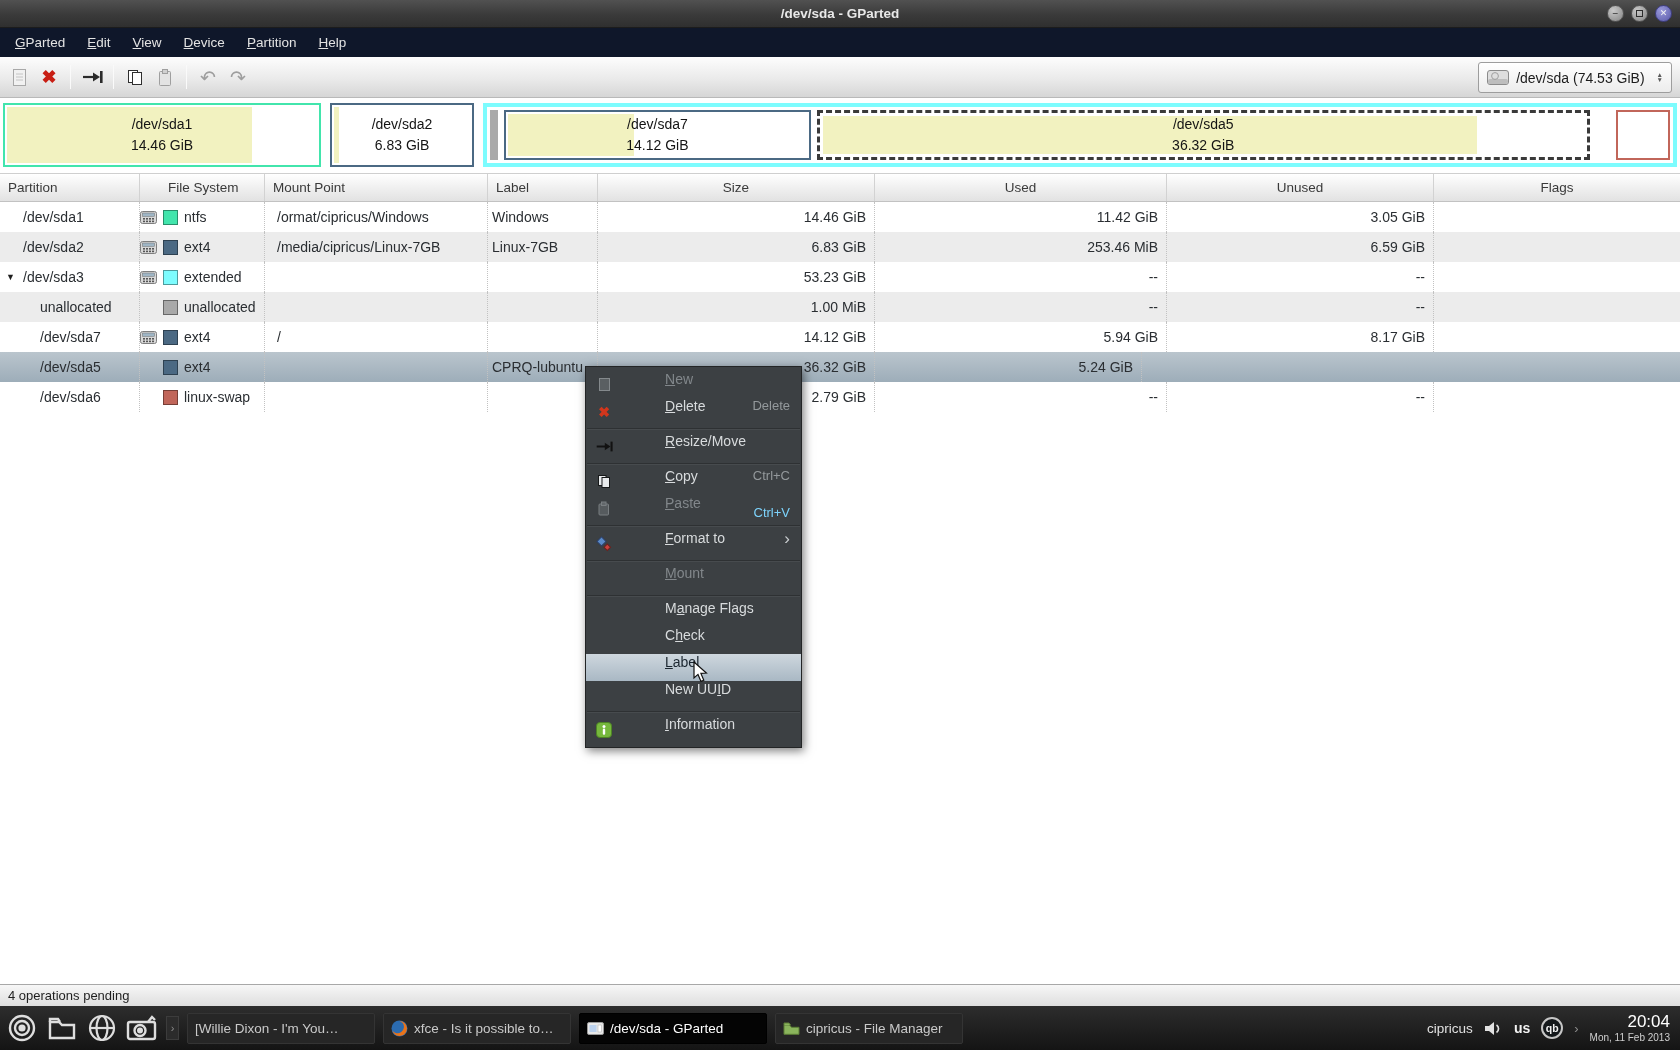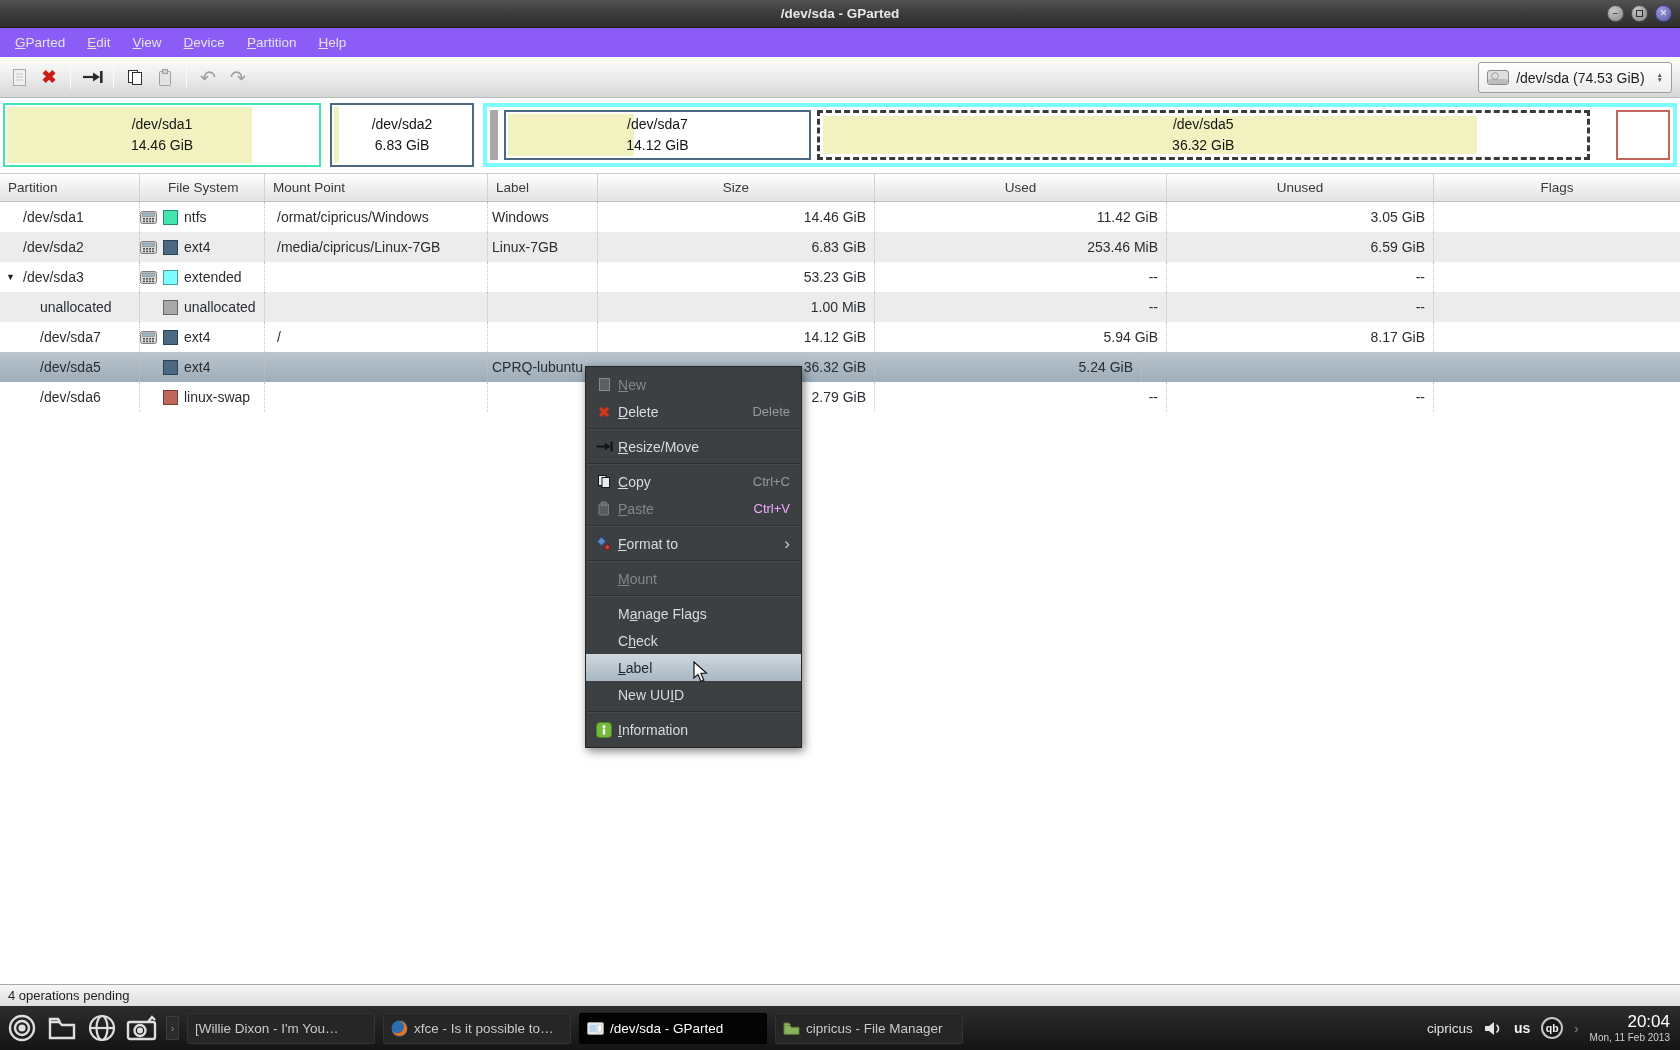--- a/index.html
+++ b/index.html
@@ -13,21 +13,21 @@
     border-bottom:1px solid #1c1c1c; display:flex; align-items:center; justify-content:center; position:relative; flex:0 0 auto;}
   .titlebar .title{ color:#e8e8e8; font-weight:bold; font-size:13.5px; }
   .win-btns{ position:absolute; right:8px; top:5px; display:flex; gap:7px; }
   .wbtn{ width:17px; height:17px; border-radius:50%; display:flex; align-items:center; justify-content:center;
     font-size:10px; line-height:1; }
   .wbtn.min,.wbtn.max{ background:radial-gradient(circle at 35% 30%, #cicaca, #8a8a8a); background:radial-gradient(circle at 35% 30%, #c9c9c9, #848484); color:#2c2c2c; border:1px solid #565656;}
   .wbtn.max .sq{ width:7px; height:7px; border:1.5px solid #2c2c2c; }
   .wbtn.close{ background:radial-gradient(circle at 35% 30%, #9a9adc, #5a5aa8); color:#f2f2f2; border:1px solid #3f3f85; font-size:9px;}
 
   
-  .menubar{ height:29px; background:#8b5cf6; display:flex; align-items:center; padding-left:4px; flex:0 0 auto;}
+  .menubar{ height:29px; background:#0f172a; display:flex; align-items:center; padding-left:4px; flex:0 0 auto;}
   .mitem{ color:#e3e3e3; font-size:13.5px; padding:6px 11px; cursor:default; }
 
   
   .toolbar{ height:41px; background:linear-gradient(#fdfdfd,#eaeaea 55%,#d6d6d6);
     border-bottom:1px solid #b9b9b9; display:flex; align-items:center; padding:0 4px; position:relative; flex:0 0 auto;}
   .tbtn{ width:28px; height:30px; display:flex; align-items:center; justify-content:center; margin:0 1px; }
   .tsep{ width:1px; height:24px; background:#bdbdbd; border-right:1px solid #fafafa; margin:0 6px; }
   .glyph-red{ color:#c81e14; font-weight:bold; font-size:18px; }
   .glyph-gray{ color:#9e9e9e; font-size:19px; }
   .device-combo{ position:absolute; right:8px; top:5px; height:31px; background:linear-gradient(#ffffff,#ececec);
@@ -95,25 +95,25 @@
   .qb{ width:22px; height:22px; border-radius:50%; border:2px solid #c6c6c6; background:#14181b;
     color:#f0f0f0; font-size:10.5px; font-weight:bold; display:flex; align-items:center; justify-content:center;}
   .chev{ color:#8d8d8d; font-size:13px; }
   .clock{ text-align:right; margin-right:4px; line-height:1.1; }
   .clock .time{ color:#fff; font-size:17px; }
   .clock .date{ color:#cfcfcf; font-size:10px; }
 
   
   .ctx{ position:absolute; left:585px; top:366px; width:217px; background:#3c4043; border:1px solid #232526;
     box-shadow:2px 3px 9px rgba(0,0,0,.5); padding:4px 0; z-index:40; }
-  .ci{ height:27px; display:flex; align-items:center; padding:0 11px 0 6px; color:#d8dbdd; font-size:14px; }
+  .ci{ height:27px; display:flex; padding:0 11px 0 6px; color:#d8dbdd; font-size:14px;gap:47px; }
   .ci .ico{ width:24px; display:flex; align-items:center; justify-content:center; margin-right:2px; flex:0 0 auto;}
   .ci .accel{ margin-left:auto; color:#94999c; font-size:13px; }
   .ci.disabled{ color:#82878b; }
-  .ci.disabled .accel{ color:#f0abfc; }
+  .ci.disabled .accel{ color:#7dd3fc;margin-top:10px; }
   .ci.hover{ background:linear-gradient(#ced7de,#a9b8c4); color:#1b2630; }
   .csep{ height:0; border-top:1px solid #2e3133; border-bottom:1px solid #474b4e; margin:3px 1px; }
   .subarrow{ margin-left:auto; color:#c9cdd0; font-size:17px; line-height:1; }
 
   .cursor{ position:absolute; left:692px; top:661px; z-index:60; }
 </style>
 </head>
 <body>
 
 <div class="screen">

